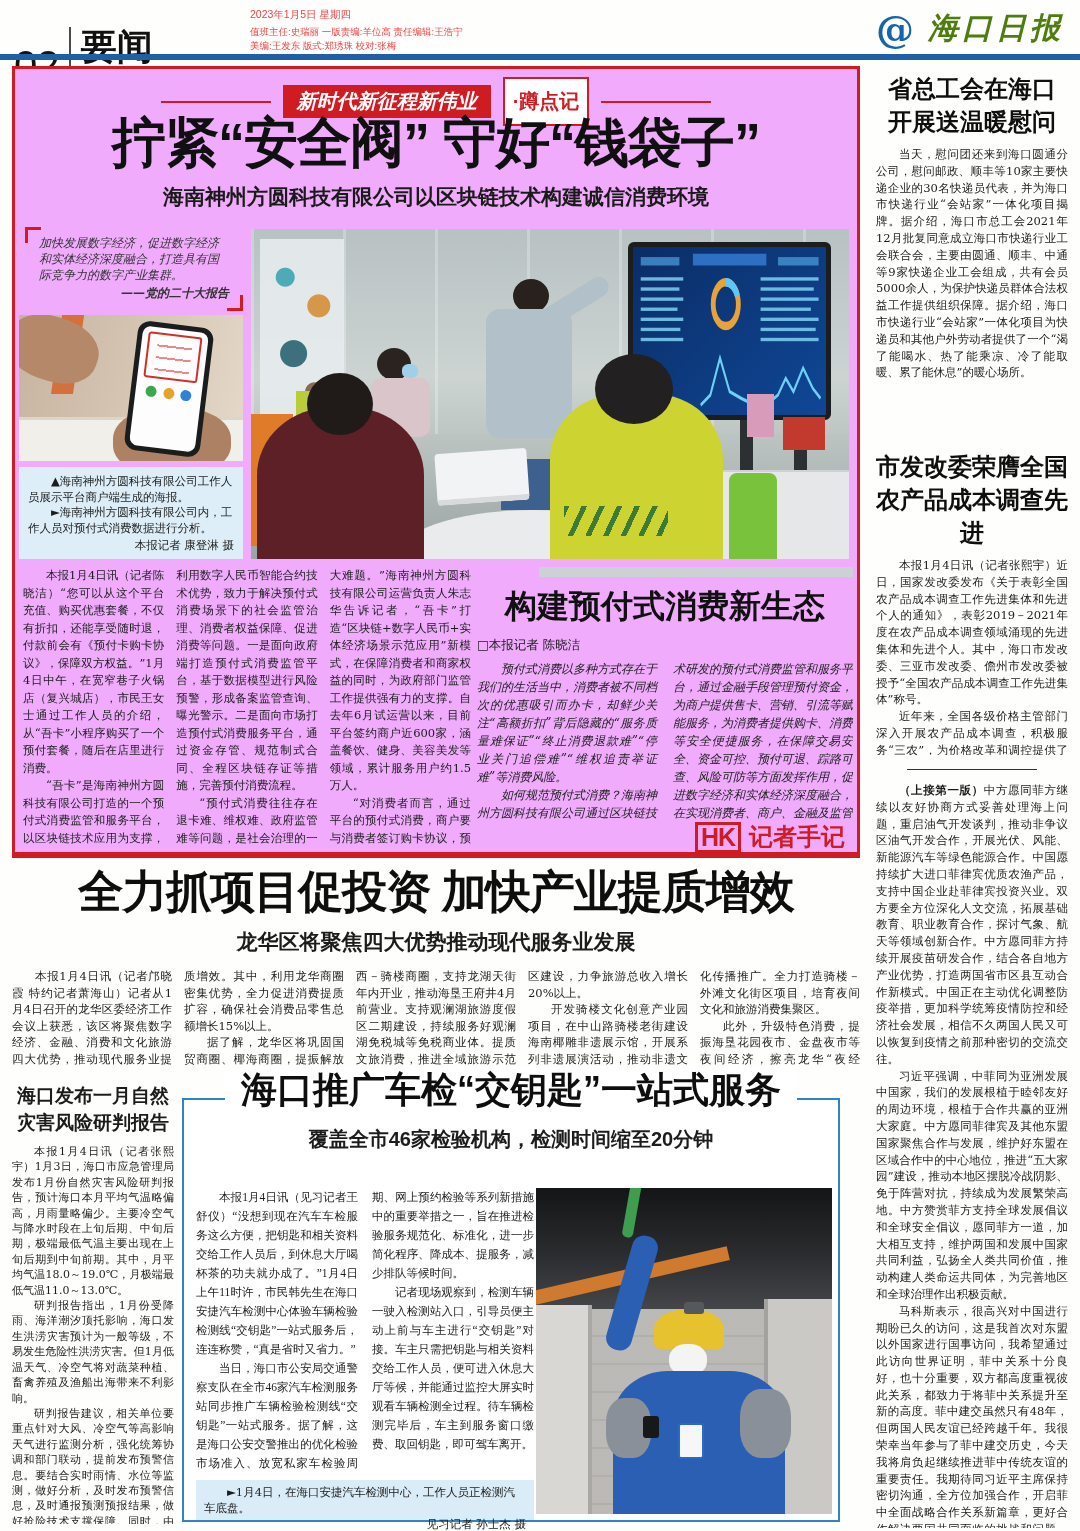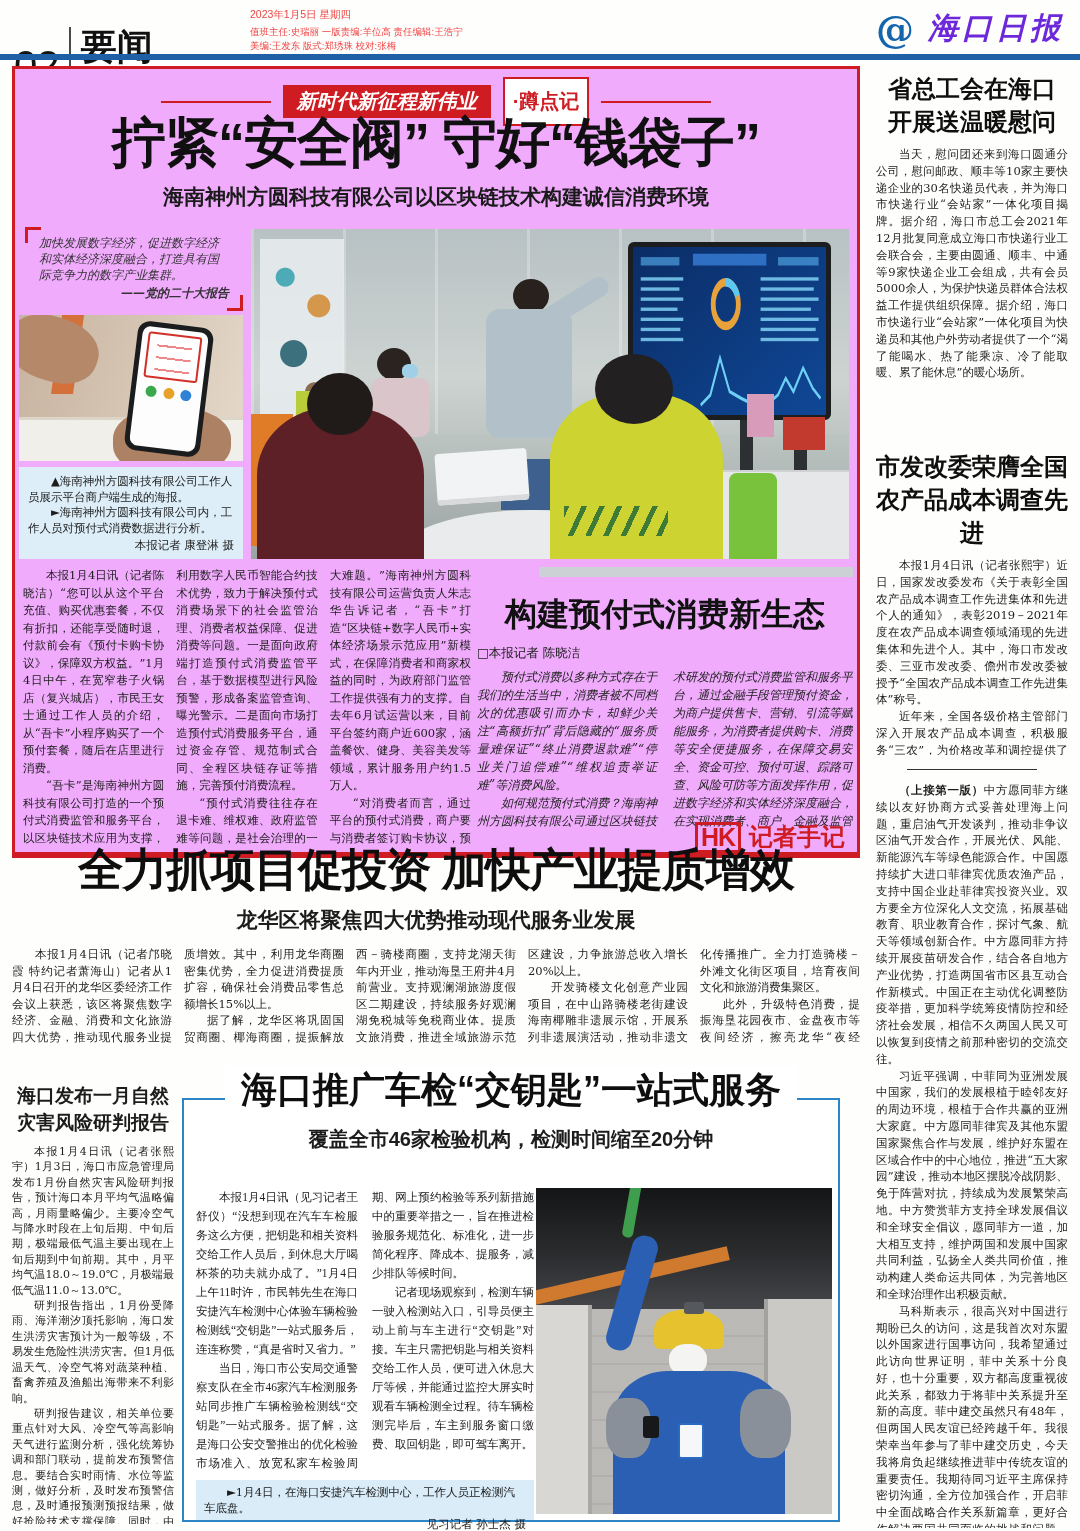--- a/index.html
+++ b/index.html
@@ -12,21 +12,21 @@
   
   .hdr-left { position:absolute; left:14px; top:4px; display:flex; align-items:center; }
   .pagenum { font-size:42px; font-weight:400; color:#141414; letter-spacing:-1px;margin-top:38px; }
   .hdr-rule { width:2px; height:40px; background:#4a4a4a; margin:0 10px; }
   .secname { font-size:36px; font-weight:900; color:#111; }
   .hdr-meta { position:absolute; left:222px; top:8px; width:460px; color:#ef4444;margin-left:28px; }
   .hdr-meta .d1 { font-size:10.5px; margin-bottom:3px; }
   .hdr-meta .d2 { font-size:9.5px; line-height:14px; }
   .masthead { position:absolute; right:16px; top:6px; display:flex; align-items:center; }
   .at-logo { font-size:38px; font-weight:900; color:#1565ad; font-family:"DejaVu Serif",serif; }
-  .paper-name { font-size:30px; font-weight:700; font-style:italic; color:#6d28d9; margin-left:14px;
+  .paper-name { font-size:30px; font-weight:700; font-style:italic; color:#4d7c0f; margin-left:14px;
                 letter-spacing:4px; }
   .hdr-bar { position:absolute; left:0; right:0; top:54px; height:6px; background:#1e5fa6; }
 
   
   .lead-box { position:absolute; left:12px; top:66px; width:848px; height:792px;
               border:3px solid #cf1b22; border-bottom-width:6px; background:#f0abfc; }
   .badge-row { position:absolute; top:8px; left:0; right:0; display:flex; align-items:center; justify-content:center; gap:12px; }
   .badge-line { width:110px; border-top:2px solid #cf1b22; }
   .badge-main { background:#cf1b22; color:#fff; font-size:20px; font-weight:700; font-style:italic;
                 padding:3px 14px; }
@@ -44,31 +44,31 @@
   .quote-src { text-align:right; font-weight:700; text-indent:0; margin-top:2px; }
   .caption-box { position:absolute; left:4px; top:398px; width:224px; height:92px; background:#ddeef8;
                  padding:7px 9px; font-size:11.5px; line-height:15.5px; }
   .caption-box .credit { text-align:right; text-indent:0; margin-top:2px; }
   .lead-body { position:absolute; left:8px; top:498px; width:448px; height:286px;
                column-count:3; column-gap:12px; font-size:11.5px; line-height:17.5px;
                text-align:justify; overflow:hidden; }
   
   .notebook { position:absolute; left:462px; top:498px; width:376px; height:286px; }
   .nb-bar { height:10px; background:#ccd1d5; margin-left:62px; }
-  .nb-headline { text-align:center; font-size:32px; font-weight:900; color:#111; margin-top:16px; }
+  .nb-headline { text-align:center; font-size:32px; font-weight:900; color:#111; margin-top:8px; }
   .nb-byline { font-size:12.5px; margin:8px 0 6px; text-indent:0; }
   .nb-text { column-count:2; column-gap:16px; font-size:12px; line-height:18px; font-style:italic;
              text-align:justify; height:178px; overflow:hidden; color:#222; }
   .nb-logo { position:absolute; right:8px; bottom:0; display:flex; align-items:center; gap:8px; }
   .nb-hk { color:#cf1b22; font-weight:900; font-size:25px; letter-spacing:-1px; border:3px solid #cf1b22;
            padding:0 3px; line-height:1; }
   .nb-hk-label { color:#cf1b22; font-weight:900; font-size:24px; }
 
   
-  .sec2 { position:absolute; left:12px; top:840px; width:848px; height:216px; }
+  .sec2 { position:absolute; left:12px; top:862px; width:848px; height:216px; }
   .sec2-headline { text-align:center; font-size:45px; font-weight:900; color:#0e0e0e; letter-spacing:-1px; }
   .sec2-subhead { text-align:center; font-size:21px; font-weight:700; margin-top:6px; }
   .sec2-body { margin-top:12px; column-count:5; column-gap:12px; font-size:11.5px; line-height:16.5px;
                text-align:justify; height:114px; overflow:hidden; }
 
   
   .weather { position:absolute; left:12px; top:1082px; width:162px; height:446px; }
   .weather-headline { font-size:19px; font-weight:900; line-height:27px; text-align:center; }
   .weather-body { margin-top:8px; font-size:11px; line-height:15.4px; text-align:justify;
                   height:380px; overflow:hidden; }

